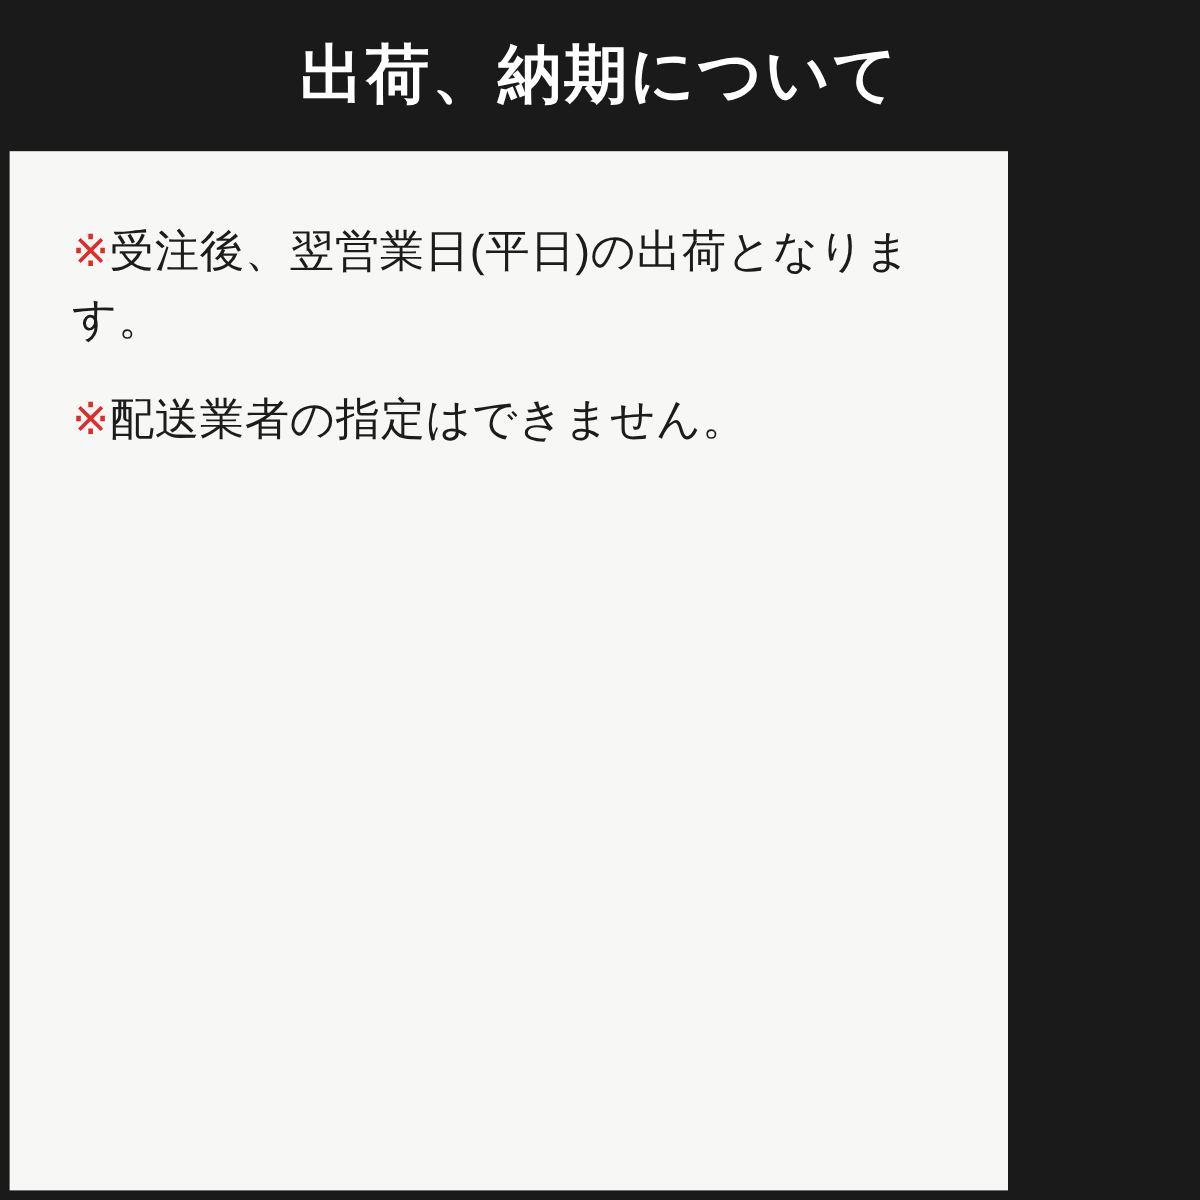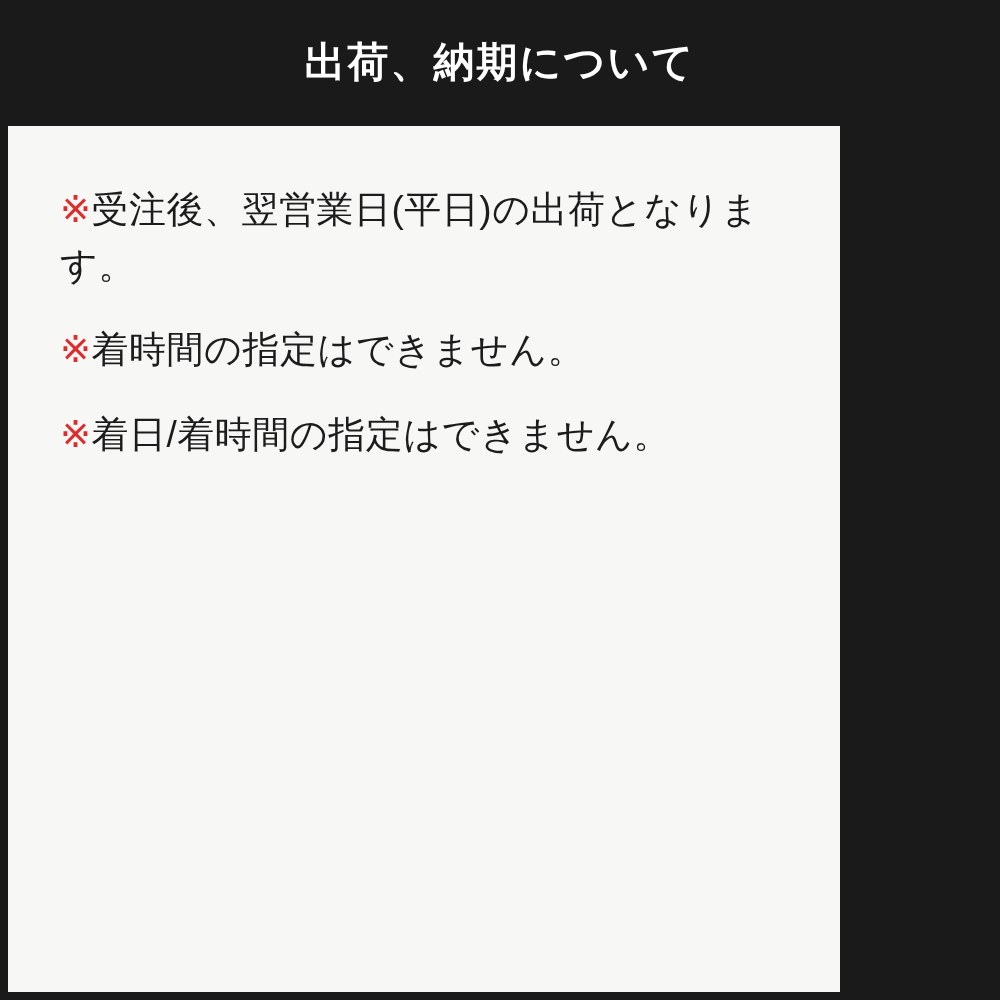--- a/index.html
+++ b/index.html
@@ -26,21 +26,21 @@
     left: 0;
     width: 1000px;
     height: 126px;
     background: #1a1a1a;
     display: flex;
     align-items: center;
     justify-content: center;
   }
   .header-title {
     color: #ffffff;
-    font-size: 41px;
+    font-size: 53px;
     font-weight: bold;
     letter-spacing: 2px;
     line-height: 1.2;
     text-align: center;
     white-space: nowrap;
   }
   .card {
     position: absolute;
     top: 126px;
     left: 8px;
@@ -80,21 +80,20 @@
   <div class="header">
     <div class="header-title">出荷、納期について</div>
   </div>
 
   <div class="card">
     <ul class="notice-list">
 
       <li class="notice-item"><span class="mark">※</span><span>受注後、翌営業日(平日)の出荷となります。</span></li>
 
 
-      <li class="notice-item"><span class="mark">※</span><span>着時間の指定はできません。</span></li>
+      <li class="notice-item"><span class="mark">※</span><span>配送業者の指定はできません。</span></li>
 
-      <li class="notice-item"><span class="mark">※</span><span>着日/着時間の指定はできません。</span></li>
 
 
     </ul>
   </div>
 
 </div>
 
 </body></html>

